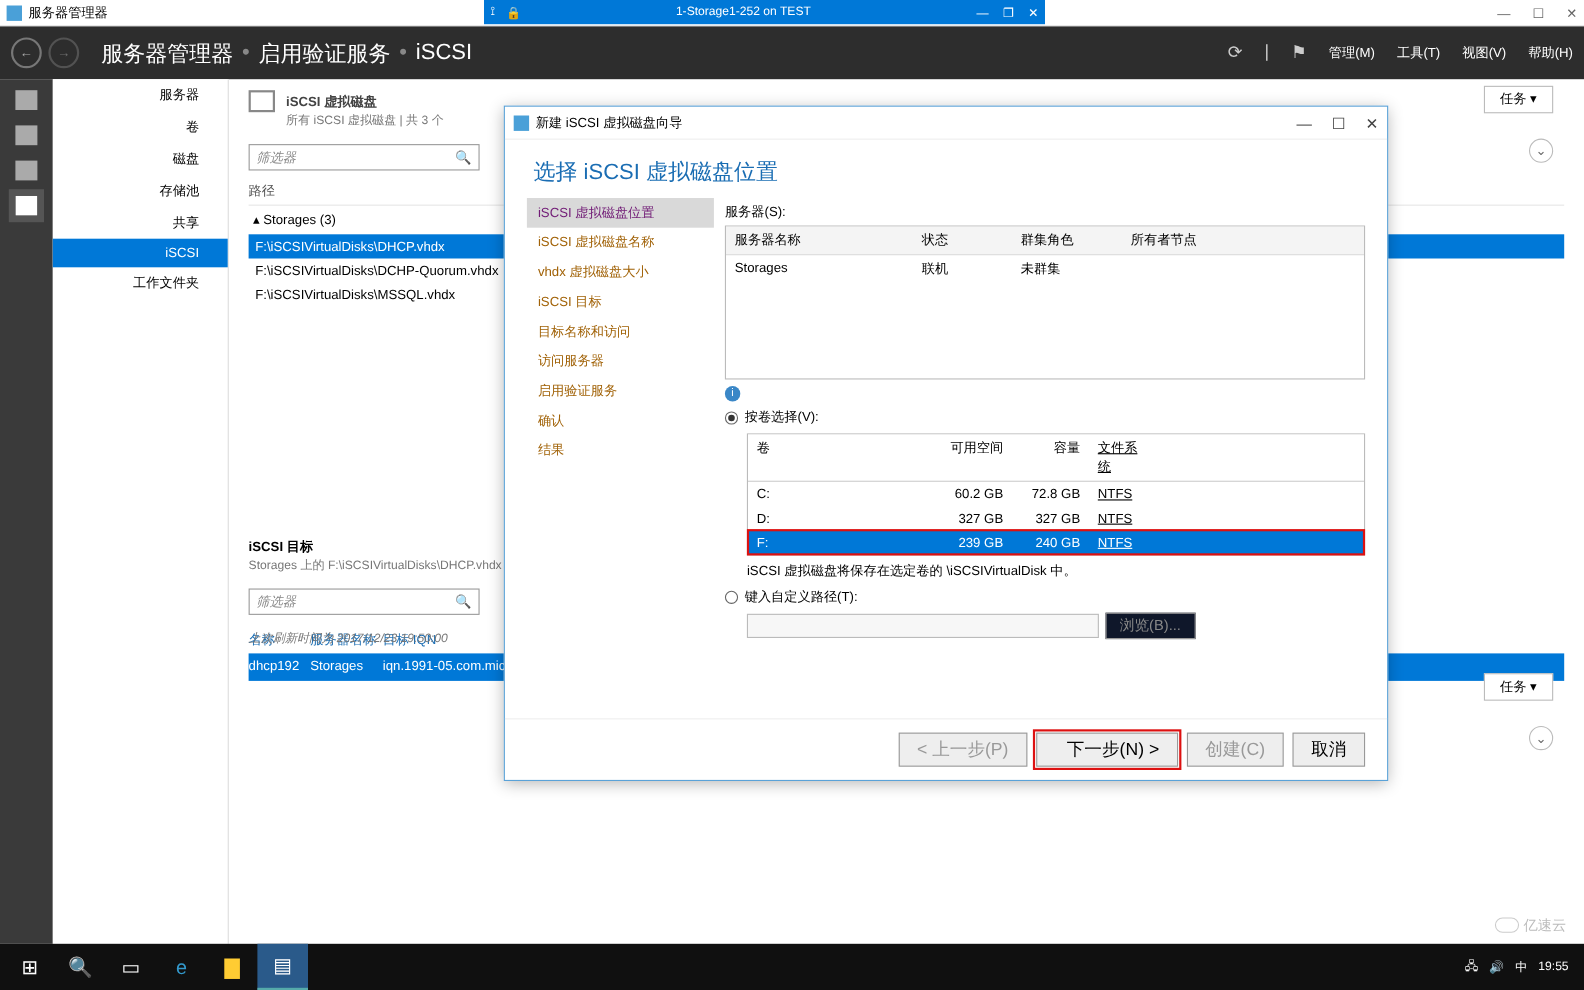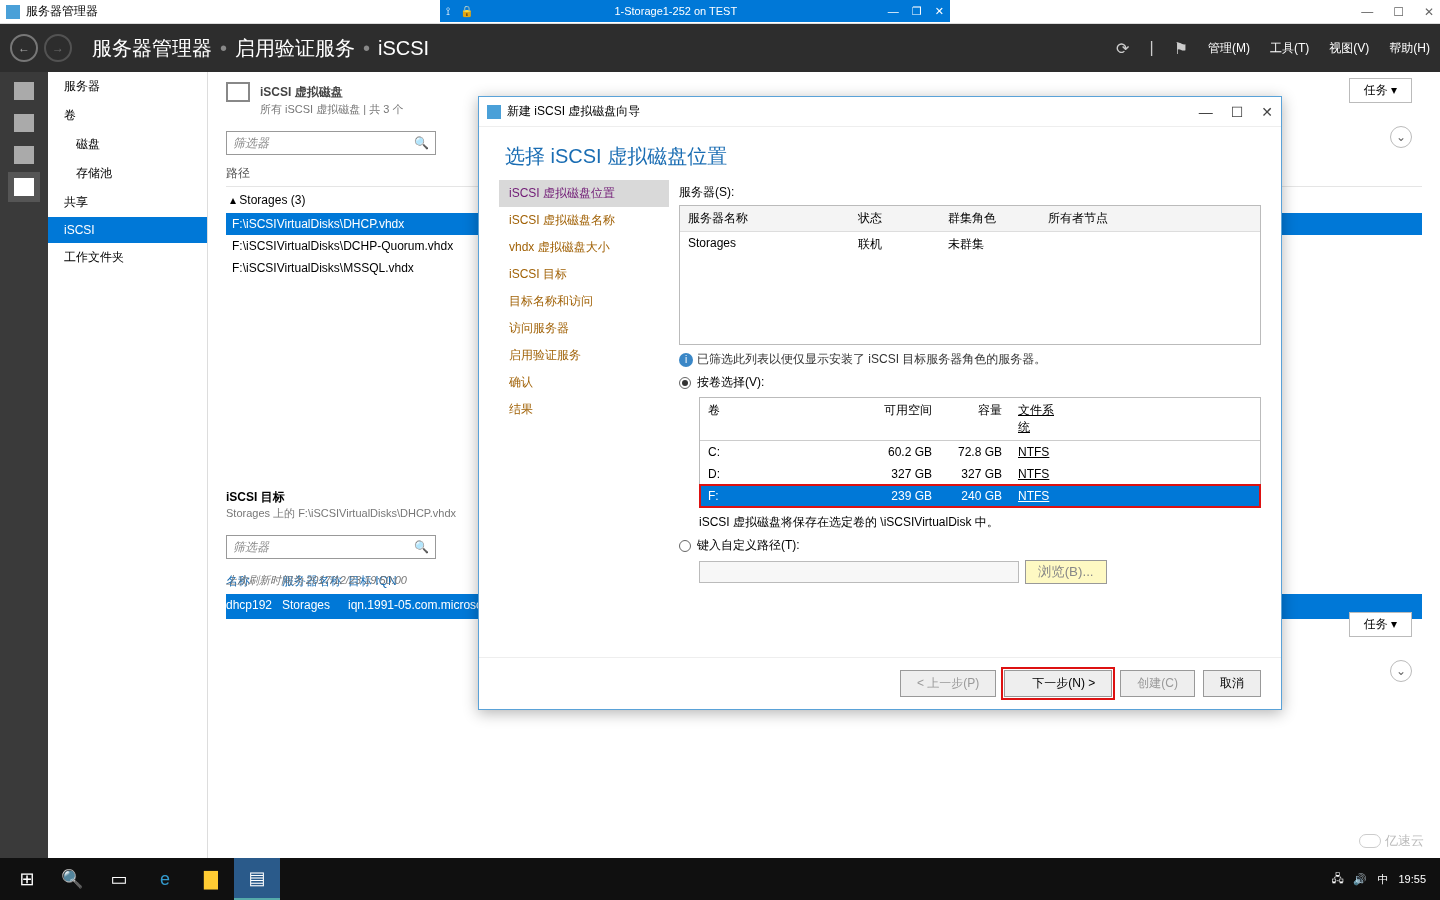--- a/index.html
+++ b/index.html
@@ -25,21 +25,21 @@
 .sm-menu { margin-left:auto; display:flex; align-items:center; gap:20px; font-size:12px; }
 .sm-menu .icn { font-size:16px; color:#ccc; }
 
 
 .sm-body { display:flex; height: calc(100% - 72px - 42px); }
 .iconbar { width:48px; background:#3a3a3a; display:flex; flex-direction:column; align-items:center; padding-top:10px; gap:14px; }
 .iconbar .ib { width:20px; height:18px; background:#aaa; }
 .iconbar .ib.sel { background:#fff; outline:6px solid #555; }
 
 .sidebar { width:160px; border-right:1px solid #ddd; background:#fff; }
-.sidebar .item { padding:6px 16px; cursor:pointer; }
+.sidebar .item { padding:6px 26px; cursor:pointer;text-align:right; }
 .sidebar .sub { padding-left:28px; }
 .sidebar .sel { background:#0078d7; color:#fff; }
 
 .main { flex:1; padding:10px 18px; position:relative; overflow:hidden; }
 .panel-head { display:flex; align-items:center; gap:10px; color:#444; }
 .panel-head .hicon { width:24px;height:20px;border:2px solid #888; }
 .panel-sub { color:#777; font-size:11px; margin-left:34px; }
 .searchrow { margin:14px 0 6px; display:flex; align-items:center; gap:8px; }
 .searchbox { width:210px; height:24px; border:1px solid #999; display:flex; align-items:center; padding:0 6px; font-style:italic; color:#888; }
 .searchbox .mag { margin-left:auto; font-style:normal; color:#333; }
@@ -57,21 +57,21 @@
 .tgt-table .hdr span, .tgt-table .row span { display:inline-block; }
 .tgt-table .row { background:#0078d7; color:#fff; padding:4px 0; display:flex; }
 .c-name{width:56px;} .c-srv{width:66px;} .c-iqn{width:300px;} .c-stat{width:58px;} .c-init{width:310px;} .c-last{width:130px;} .c-idle{width:90px;}
 
 .tasks-btn { position:absolute; right:28px; border:1px solid #bbb; padding:3px 14px; background:#fff; }
 .tasks-btn.t1{ top:6px; } .tasks-btn.t2{ top:540px; }
 .chev { position:absolute; right:28px; width:22px; height:22px; border:1px solid #bbb; border-radius:50%; text-align:center; line-height:20px; color:#666; }
 .chev.c1{ top:54px; } .chev.c2{ top:588px; }
 
 
-.wizard { position:absolute; top:96px; left:478px; width:804px; height:614px; background:#fff; border:1px solid #5aa2d8; box-shadow:0 3px 14px rgba(0,0,0,.3); z-index:10; display:flex; flex-direction:column; }
+.wizard { position:absolute; top:96px; left:458px; width:804px; height:614px; background:#fff; border:1px solid #5aa2d8; box-shadow:0 3px 14px rgba(0,0,0,.3); z-index:10; display:flex; flex-direction:column; }
 .wiz-title { height:30px; display:flex; align-items:center; padding:0 8px; border-bottom:1px solid #eee; }
 .wiz-title .wicon { width:14px;height:14px;background:#4aa0d8;margin-right:6px; }
 .wiz-title .wctrls { margin-left:auto; display:flex; gap:18px; font-size:14px; color:#444; }
 .wiz-h1 { font-size:20px; color:#1a6db3; font-weight:normal; padding:16px 26px 10px; }
 .wiz-body { flex:1; display:flex; padding:0 20px; }
 .wiz-steps { width:170px; }
 .wiz-steps .step { padding:5px 10px; color:#a16207; font-size:12px; }
 .wiz-steps .step.active { background:#d9d9d9; color:#701a75; }
 .wiz-content { flex:1; padding-left:10px; font-size:12px; }
 .field-lbl { margin:4px 0; }
@@ -86,23 +86,23 @@
 .radio { width:12px;height:12px;border:1px solid #666;border-radius:50%;display:inline-block;position:relative; }
 .radio.on::after{content:"";position:absolute;inset:2px;background:#333;border-radius:50%;}
 .vol-box { border:1px solid #bbb; margin-left:20px; }
 .vol-box .vhdr { display:flex; background:#fff; border-bottom:1px solid #ccc; }
 .vol-box .vhdr span, .vol-box .vrow span { padding:4px 8px; }
 .vc-v{width:160px;} .vc-f{width:80px;text-align:right;} .vc-c{width:70px;text-align:right;} .vc-fs{width:60px;text-decoration:underline;}
 .vol-box .vrow { display:flex; }
 .vol-box .vrow.selrow { background:#0078d7; color:#fff; outline:2px solid #d11; outline-offset:-1px; }
 .vol-note { margin:6px 0 6px 20px; }
 .path-in { width:320px; height:22px; border:1px solid #bbb; margin-left:20px; background:#f7f7f7; }
-.browse { margin-left:6px; padding:2px 12px; border:1px solid #999; background:#fef9c3; color:#888; }
+.browse { margin-left:6px; padding:2px 12px; border:1px solid #999; background:#0f172a; color:#888; }
 .wiz-btns { padding:12px 20px; display:flex; justify-content:flex-end; gap:8px; border-top:1px solid #eee; }
-.wbtn { padding:4px 16px; border:1px solid #999; background:#eee; font-size:12px; }
+.wbtn { padding:4px 16px; border:1px solid #999; background:#eee; font-size:16px; }
 .wbtn.dis { color:#999; }
 .wbtn.hl { outline:2px solid #d11; outline-offset:1px;padding-left:27px; }
 
 
 .taskbar { position:absolute; bottom:0; left:0; right:0; height:42px; background:#101010; display:flex; align-items:center; padding:0 4px; }
 .taskbar .tb { width:46px; height:42px; display:flex; align-items:center; justify-content:center; color:#fff; font-size:18px; }
 .taskbar .tb.active { background:#2a5a8a; border-bottom:2px solid #5aa; }
 .taskbar .tray { margin-left:auto; display:flex; align-items:center; gap:10px; color:#fff; padding-right:10px; font-size:11px; }
 
 .watermark { position:absolute; right:16px; bottom:50px; color:#bbb; font-size:13px; z-index:20; display:flex; align-items:center; gap:4px; }
@@ -263,21 +263,20 @@
         </div>
         <div class="srow">
           <span class="sc-n">Storages</span>
           <span class="sc-s">联机</span>
           <span class="sc-r">未群集</span>
           <span class="sc-o"></span>
         </div>
       </div>
       <div class="info-line">
         <span class="iicn">i</span>
-        <span>已筛选此列表以便仅显示安装了 iSCSI 目标服务器角色的服务器。</span>
       </div>
       <div class="radio-row">
         <span class="radio on"></span>
         <span>按卷选择(V):</span>
       </div>
       <div class="vol-box">
         <div class="vhdr">
           <span class="vc-v">卷</span>
           <span class="vc-f">可用空间</span>
           <span class="vc-c">容量</span>

